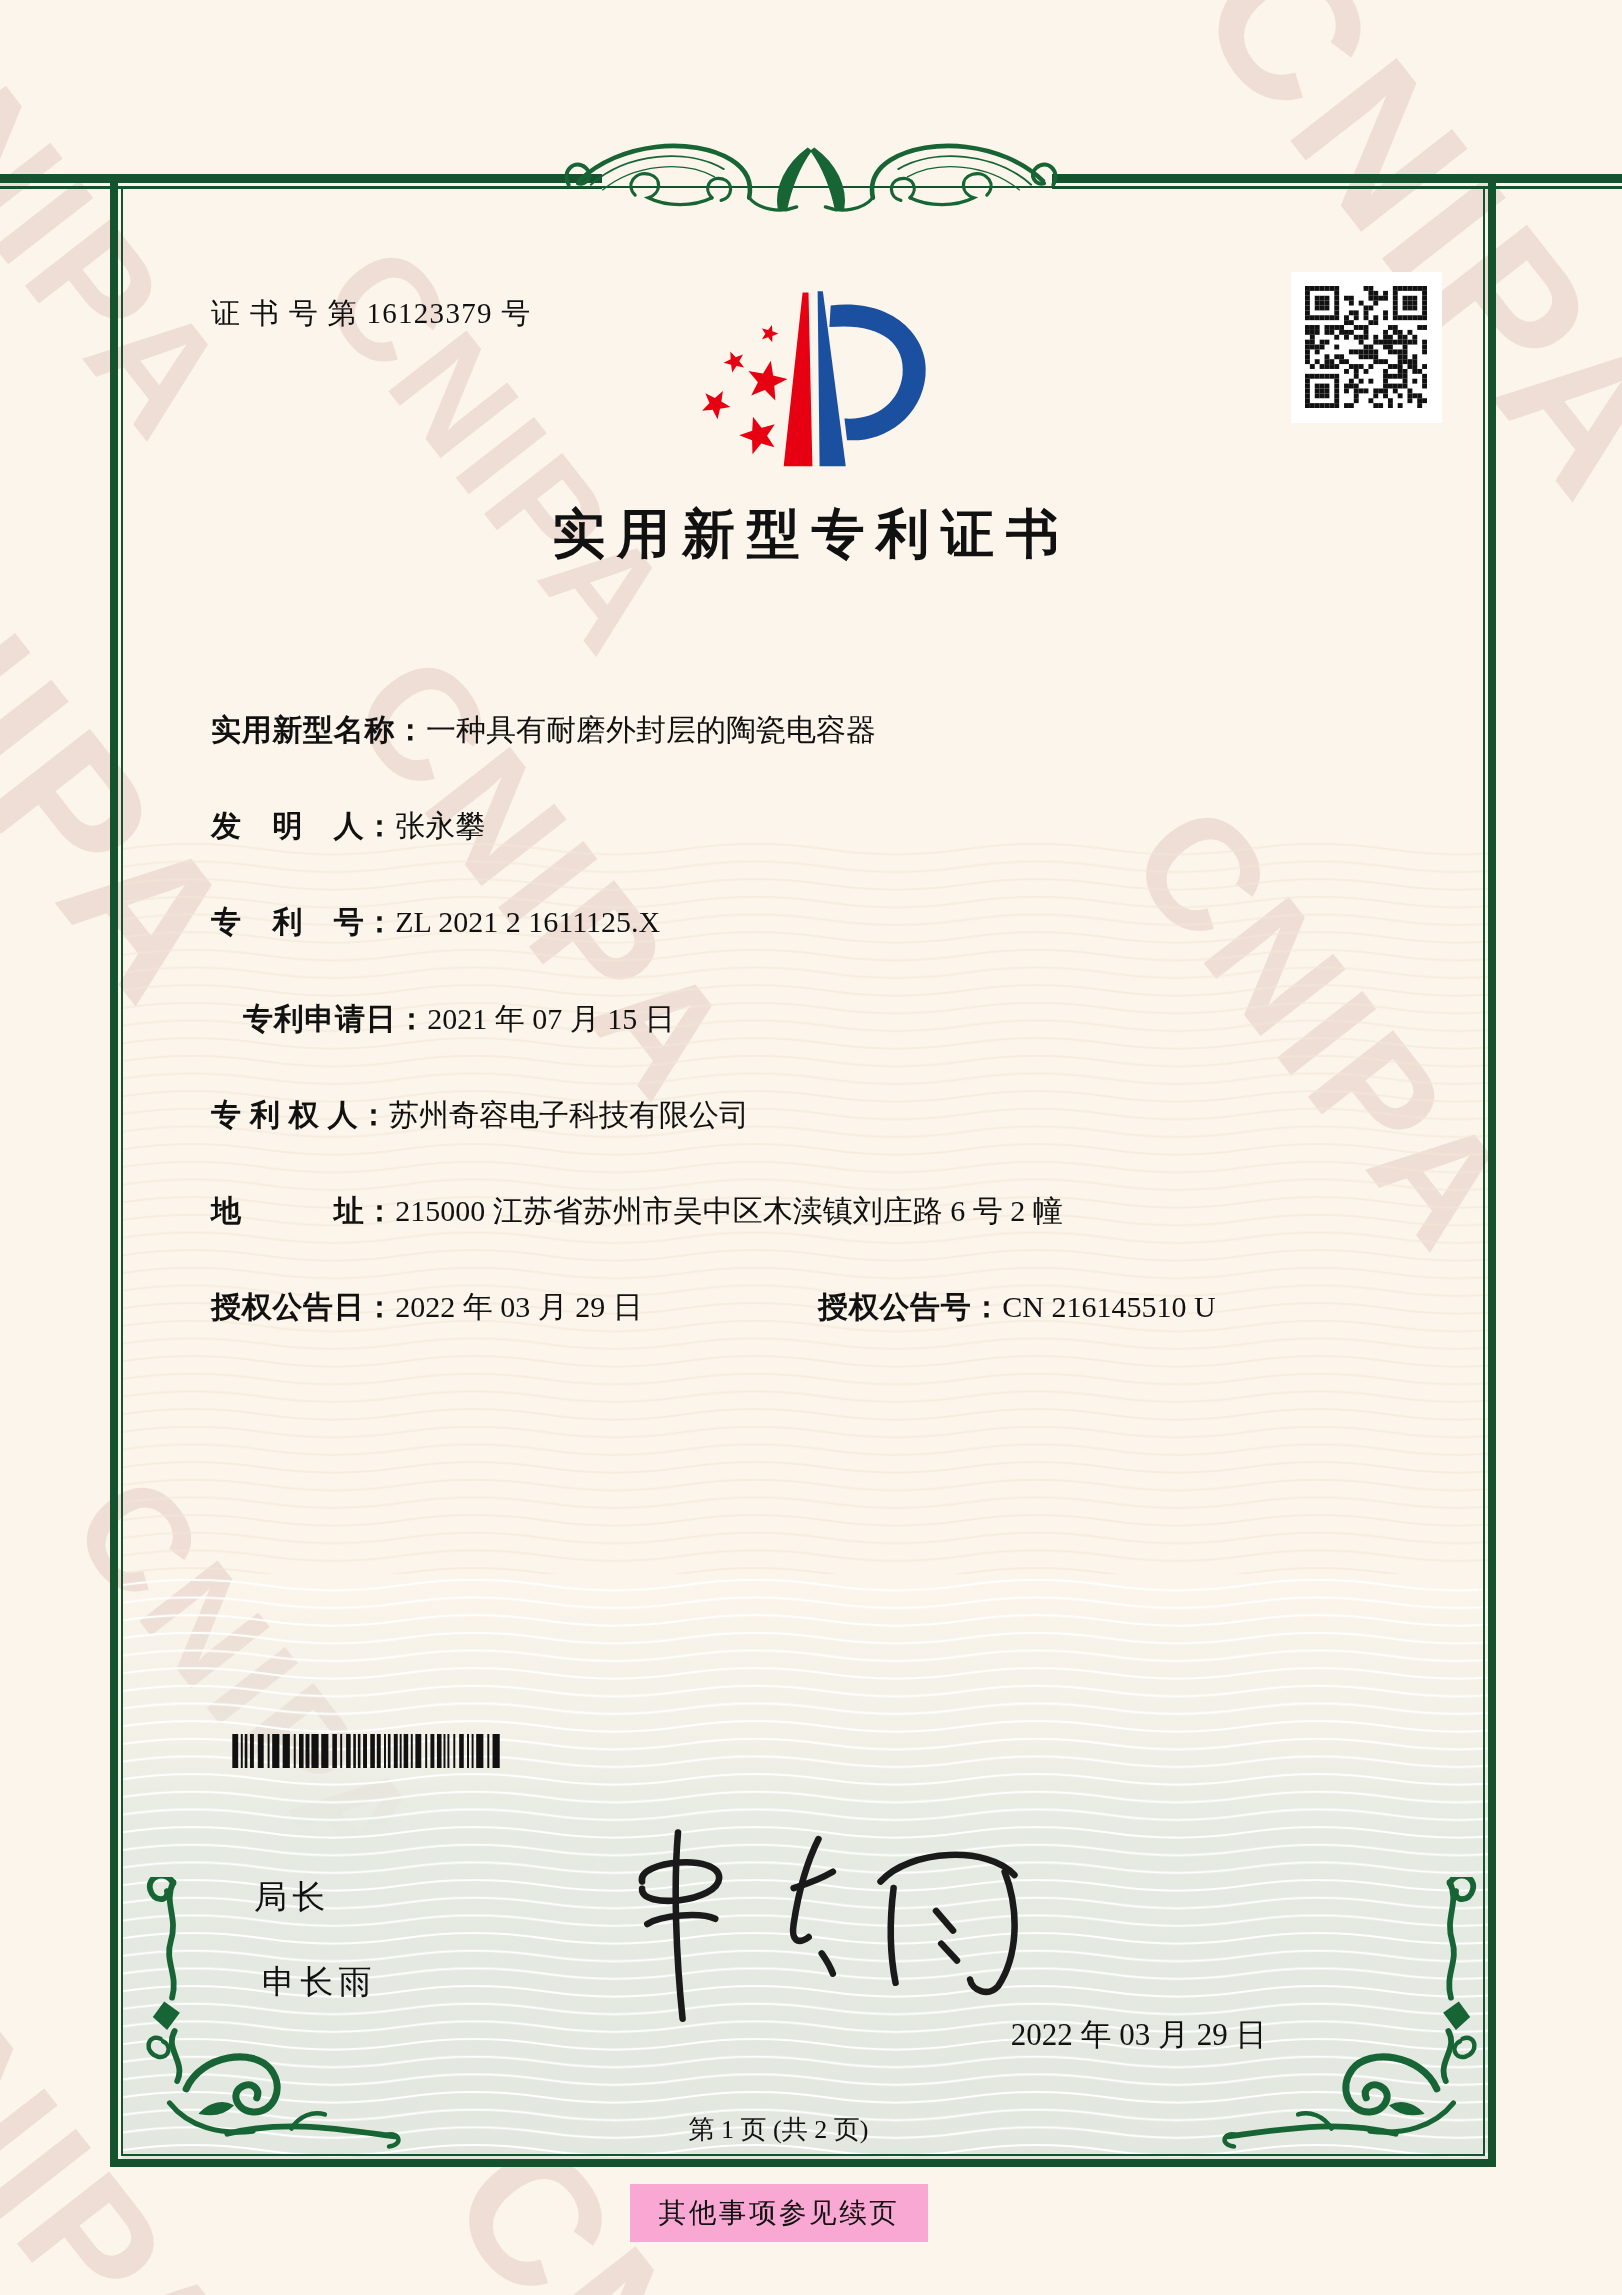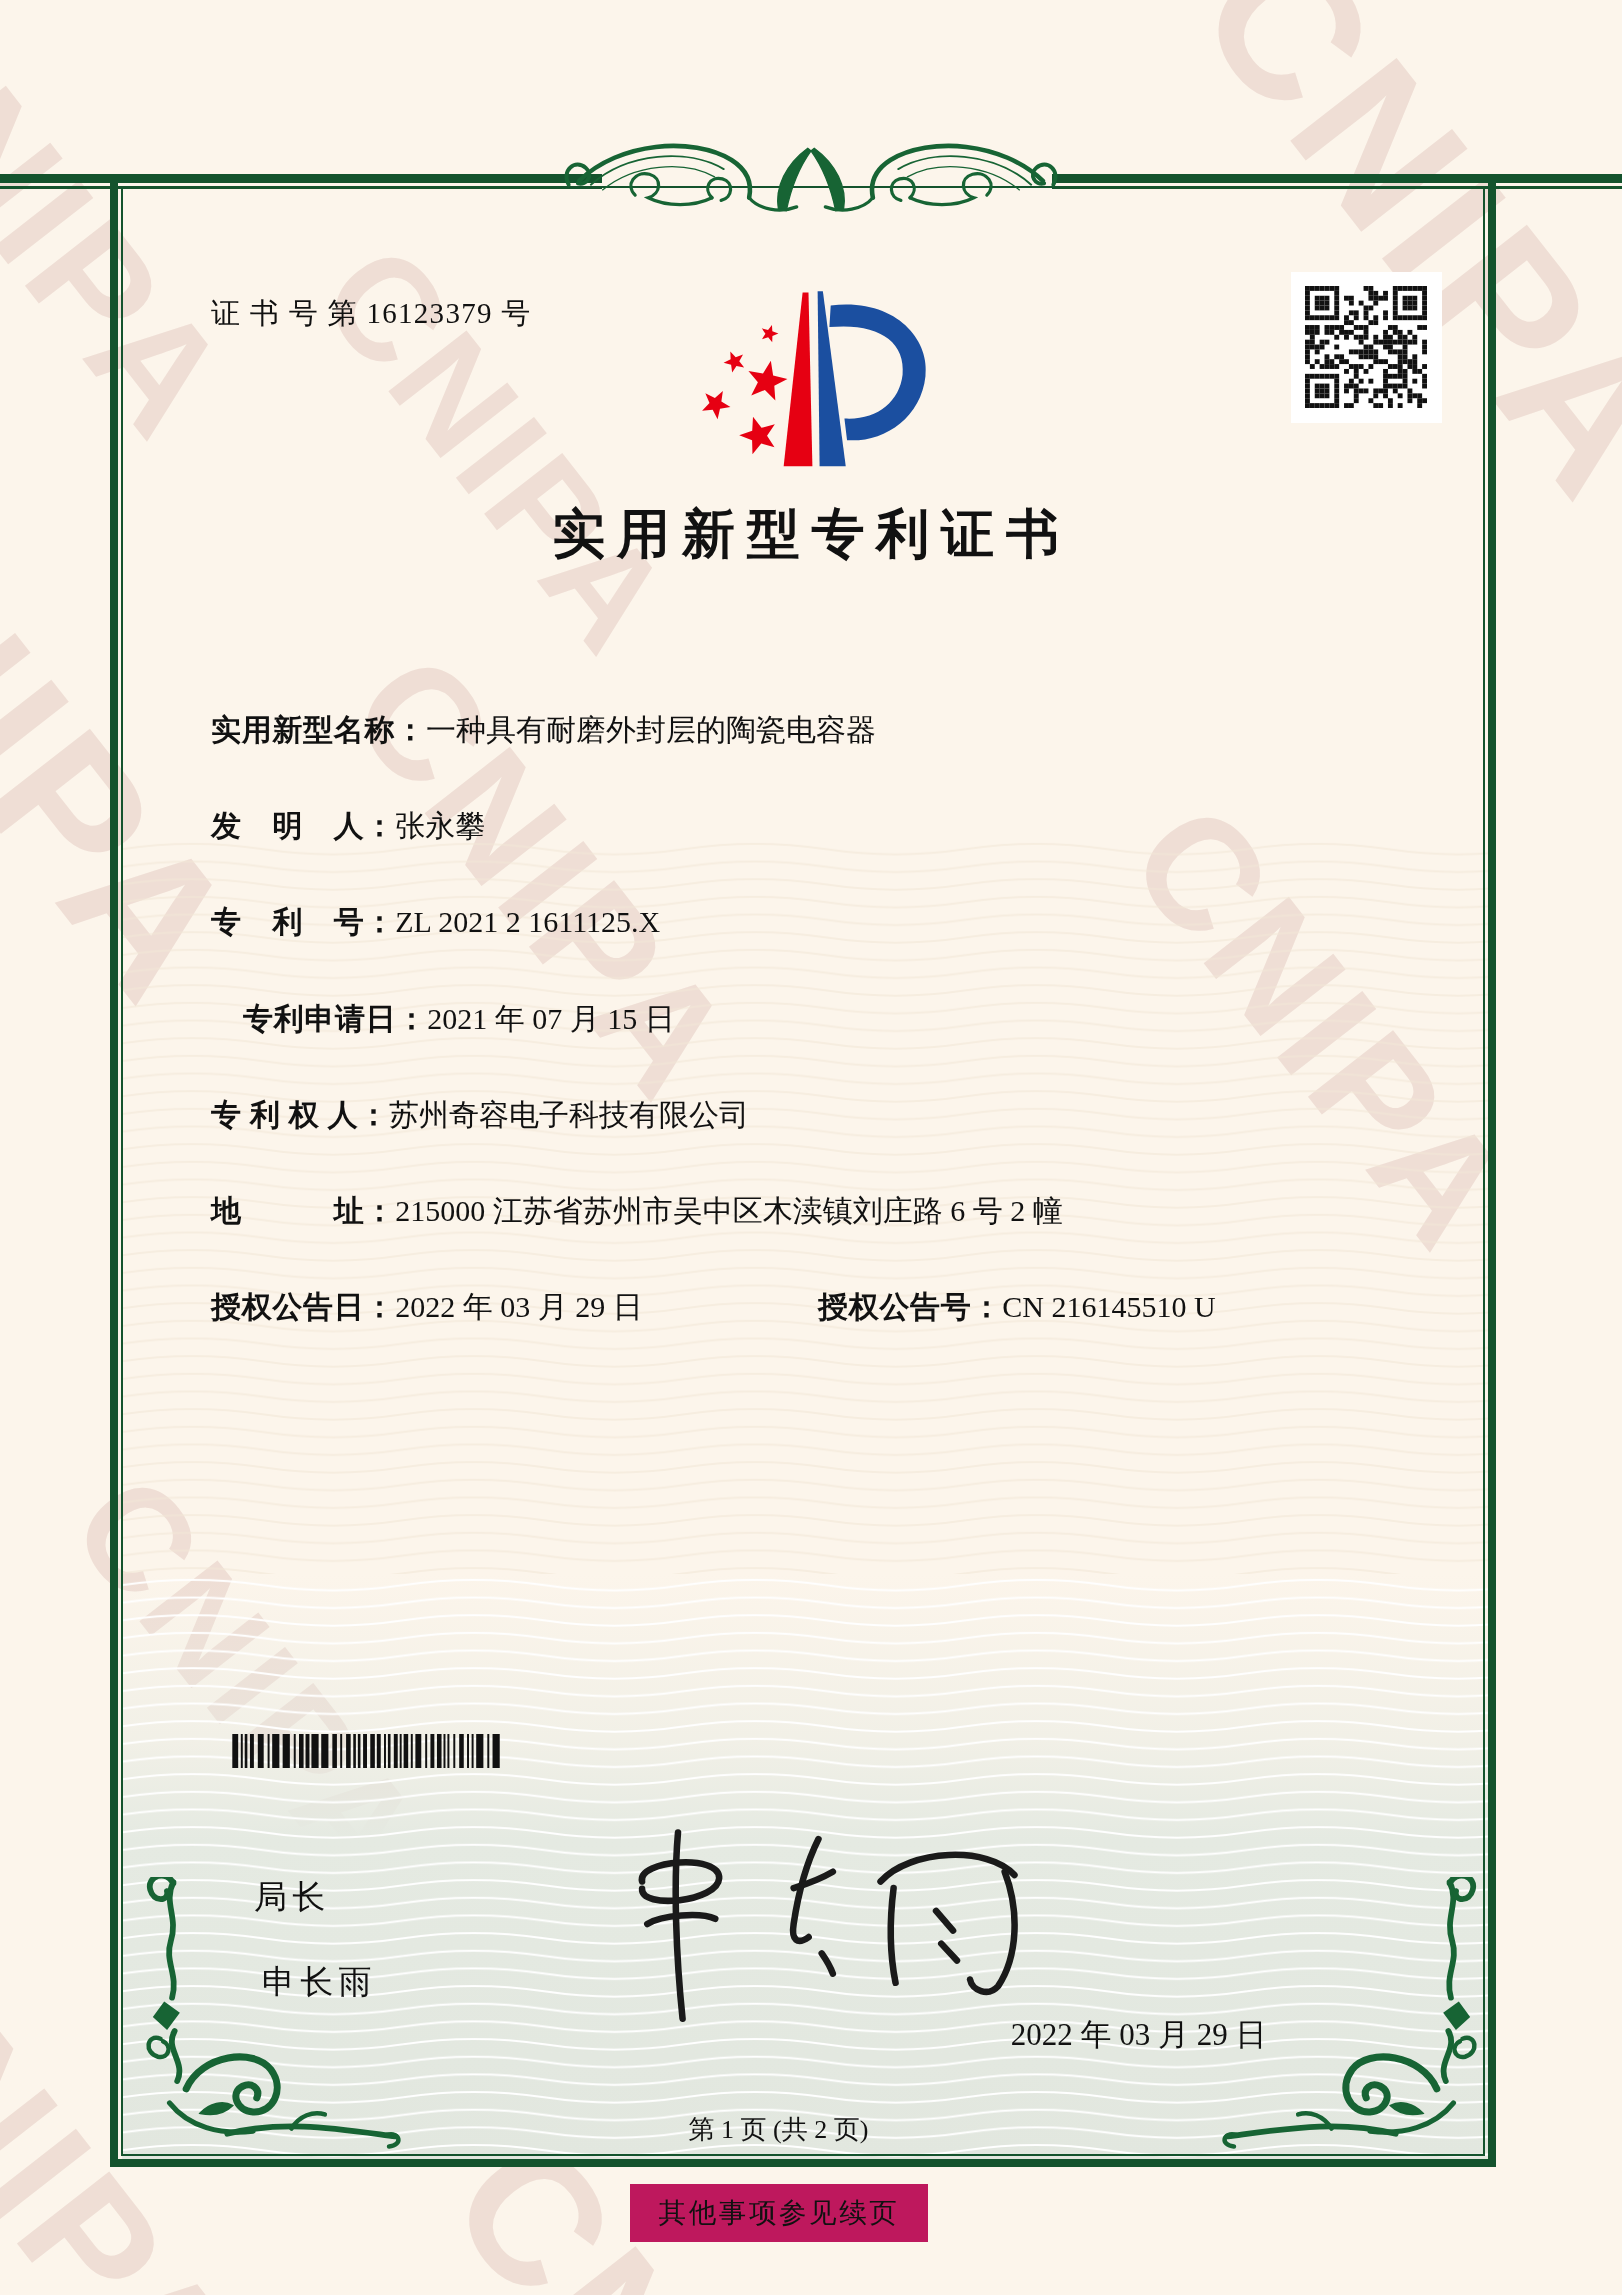--- a/index.html
+++ b/index.html
@@ -39,21 +39,21 @@
   }
   .row{left:211px; font-size:30px; white-space:nowrap;}
   .row .lab{letter-spacing:0.7px;font-weight:bold;}
   .grant-no-group{position:absolute; left:607px; top:0;}
   .paras{left:211px; top:1336px; width:1209px; font-size:30px; line-height:62px; text-align:justify;}
   .paras p{margin:0; text-indent:2em;}
   .signer{left:254px; font-size:33px; letter-spacing:5.2px;}
   .date-line{left:942px; top:2014px; width:393px; text-align:center; font-size:31px;}
   .page-info{left:0; top:2112px; width:1557px; text-align:center; font-size:26px;}
   .footer-strip{
-    left:630px; top:2184px; width:298px; height:58px; background:#be185d; z-index:3;
+    left:630px; top:2184px; width:298px; height:58px; background:#f9a8d4; z-index:3;
     display:flex; align-items:center; justify-content:center;
   }
   .footer-strip span{font-size:27.5px; letter-spacing:2.6px;}
   svg{display:block;}
 </style>
 </head>
 <body>
 
 <div class="page">
 

